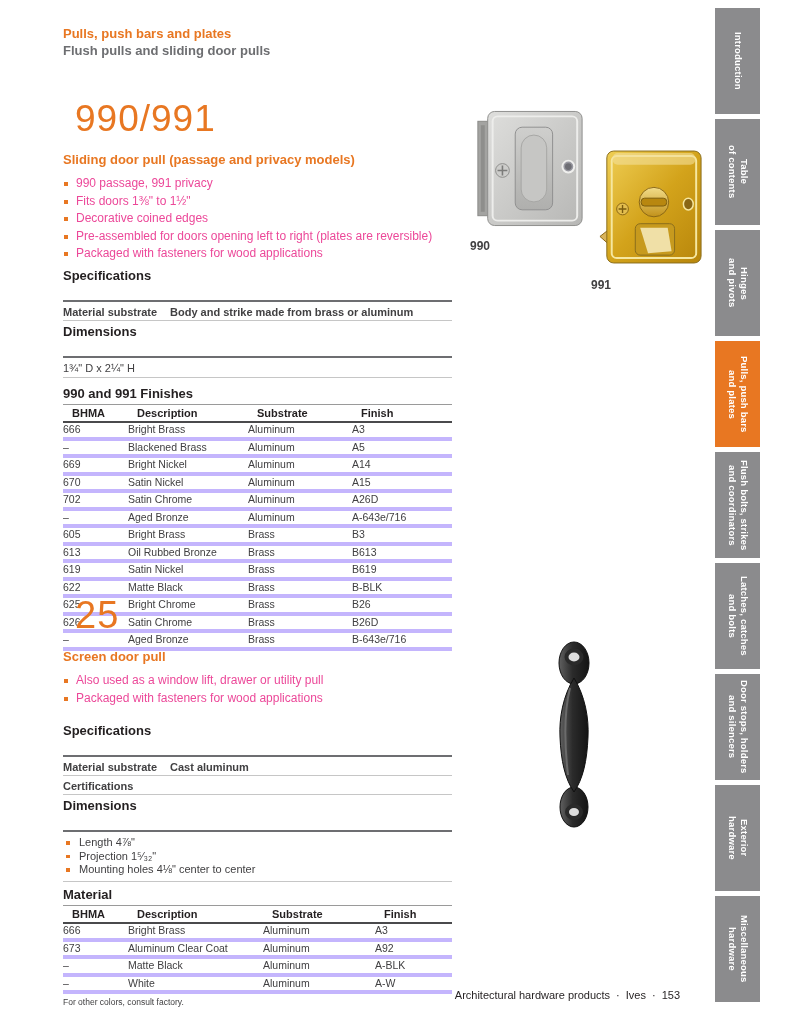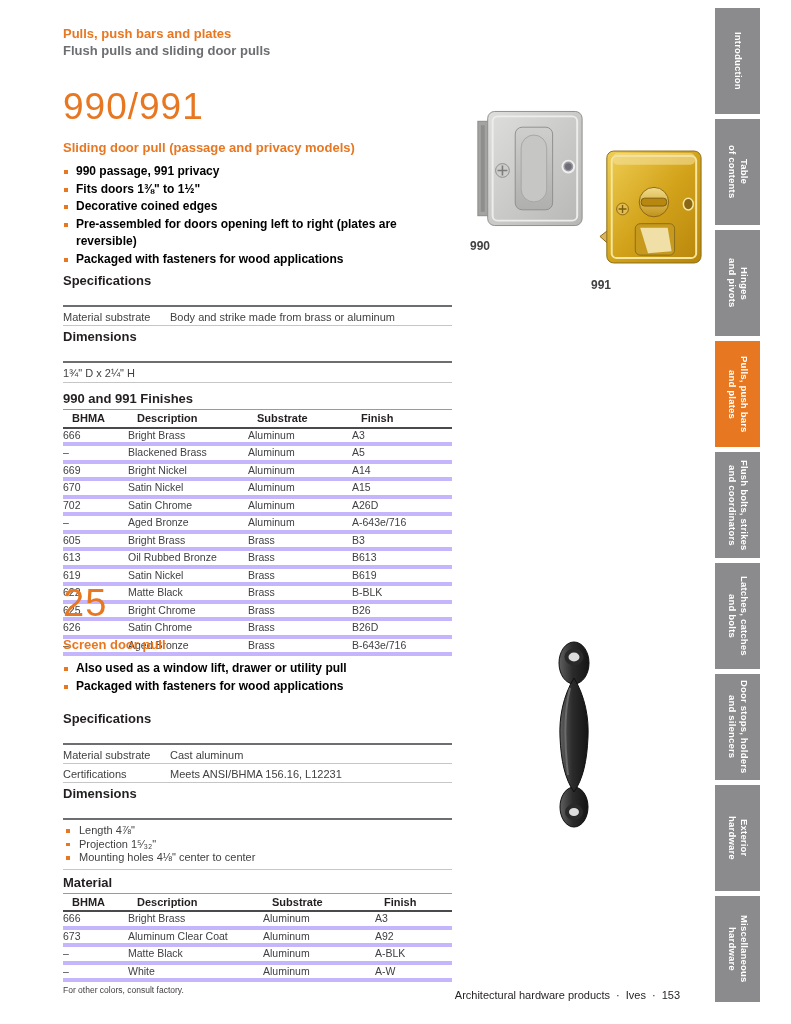--- a/index.html
+++ b/index.html
@@ -7,32 +7,32 @@
   .page{position:relative;width:760px;height:1024px;background:#fff;overflow:hidden;}
 
   
   .eyebrow{position:absolute;left:63px;top:26px;font-size:13px;font-weight:bold;color:#E87722;}
   .subtitle{position:absolute;left:63px;top:43px;font-size:13px;font-weight:bold;color:#6D6E71;}
 
   
   .col{position:absolute;left:63px;width:389px;}
   .s990{top:88px;}
   .s25{top:588px;}
-  .model{margin:0;font-size:37px;font-weight:300;color:#E87722;line-height:38px;letter-spacing:1px;}
+  .model{margin:12px;font-size:37px;font-weight:300;color:#E87722;line-height:38px;letter-spacing:1px;}
   .s25 .model{font-size:38px;line-height:30px;}
   .ptitle{margin:14px 0 0 0;font-size:13px;font-weight:bold;color:#E87722;}
   .s25 .ptitle{margin-top:19px;}
 
   ul.bullets{list-style:none;margin:8px 0 0 0;padding:0;}
-  ul.bullets li{position:relative;padding-left:13px;font-size:12px;line-height:17.5px;color:#000000;font-weight:bold;}
+  ul.bullets li{position:relative;padding-left:13px;font-size:12px;line-height:17.5px;color:#ec4899;}
   ul.bullets li .sq{position:absolute;left:1px;top:7px;width:4px;height:4px;background:#E87722;}
 
   .sec-h{margin:5px 0 0 0;font-size:13px;font-weight:bold;color:#231F20;padding-bottom:17px;border-bottom:2px solid #6D6E71;}
   .sec-h.dims{margin-top:3px;}
-  .spec-row{display:grid;grid-template-columns:107px 1fr;font-size:11px;color:#414042;padding:4px 0 2px 0;border-bottom:1px solid #C6C6C6;}
+  .spec-row{display:grid;grid-template-columns:107px 1fr;font-size:11px;color:#414042;padding:4px 0 2px 0;border-bottom:1px solid #C6C6C6;font-weight:bold;}
   .dim-row{font-size:11px;color:#414042;padding:4px 0 3px 0;border-bottom:1px solid #C6C6C6;}
 
   ul.dimlist{list-style:none;margin:0;padding:4px 0 4px 0;border-bottom:1px solid #C6C6C6;}
   ul.dimlist li{position:relative;padding-left:16px;font-size:11px;line-height:13.5px;color:#414042;}
   ul.dimlist li .sq{position:absolute;left:3px;top:5px;width:3.5px;height:3.5px;background:#E87722;}
 
   .table-title{margin:8px 0 0 0;font-size:13px;font-weight:bold;color:#231F20;padding-bottom:3px;border-bottom:1px solid #9A9A9A;}
   .s25 .table-title{margin-top:5px;}
   .frow{display:grid;grid-template-columns:65px 120px 104px 1fr;border-bottom:4px solid #c4b5fd;}
   .t25 .frow{grid-template-columns:65px 135px 112px 1fr;}
@@ -208,21 +208,20 @@
     <h3 class="sec-h" style="margin-top:16px;">Specifications</h3>
     <div>
 
         <div class="spec-row">
           <span>Material substrate</span>
           <span>Cast aluminum</span>
         </div>
 
         <div class="spec-row">
           <span>Certifications</span>
-          <span>Meets ANSI/BHMA 156.16, L12231</span>
         </div>
       </div>
     <h3 class="sec-h dims">Dimensions</h3>
     <ul class="dimlist">
 
         <li><span class="sq"></span><span>Length 4⅞"</span></li>
 
         <li><span class="sq"></span><span>Projection 1⁵⁄₃₂"</span></li>
 
         <li><span class="sq"></span><span>Mounting holes 4⅛" center to center</span></li>

